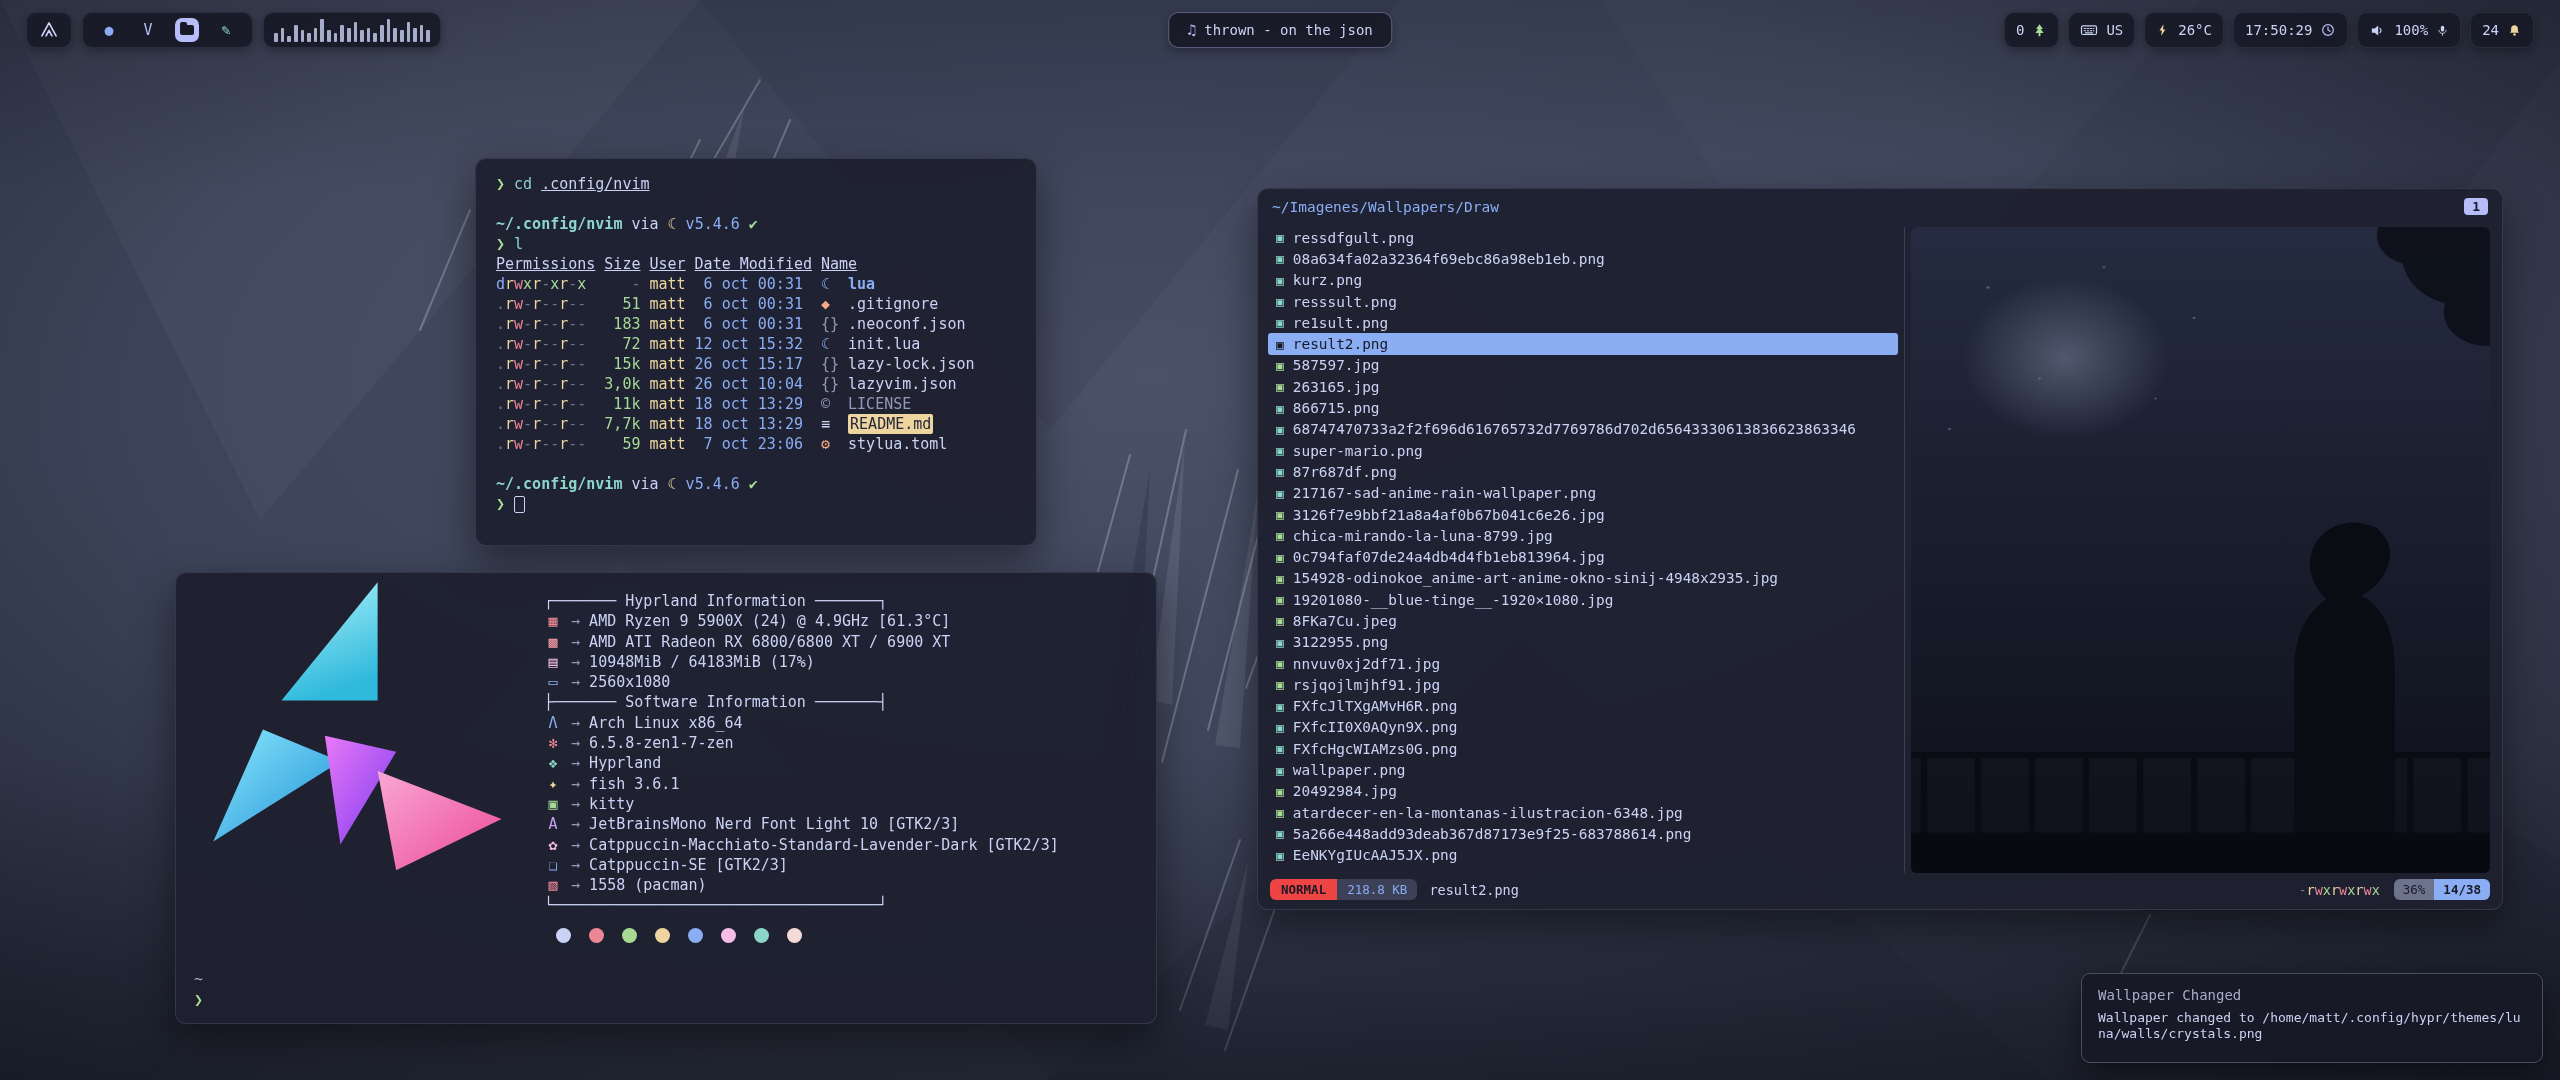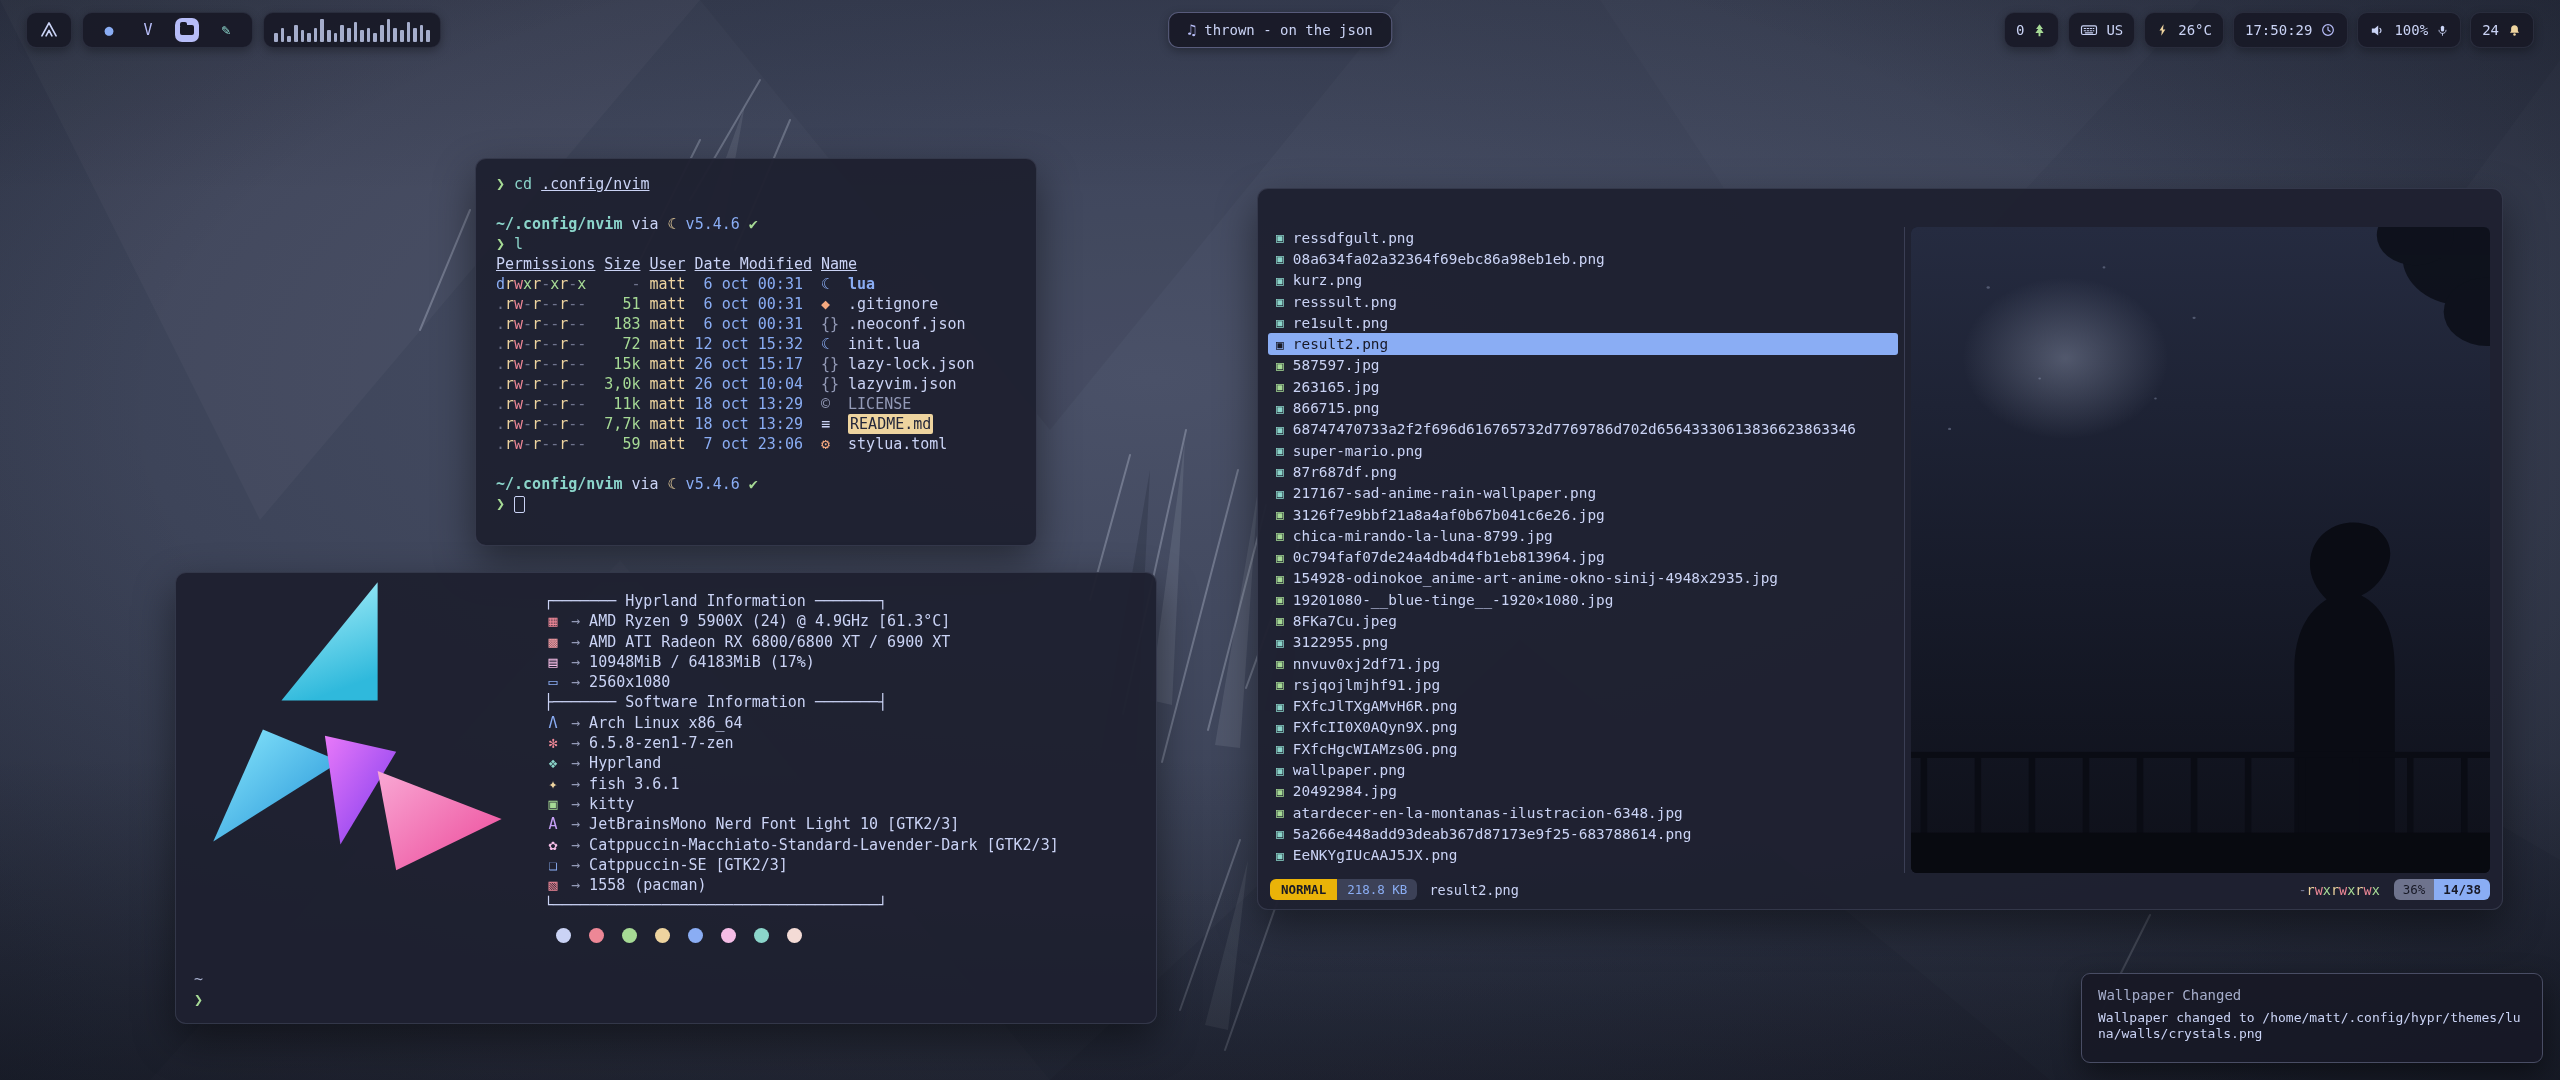--- a/index.html
+++ b/index.html
@@ -77,21 +77,21 @@
   .fm-files{width:630px;flex:none;}
   .filerow{display:flex;align-items:center;gap:9px;height:21.3px;padding:0 8px;border-radius:3px;white-space:pre;cursor:pointer;}
   .filerow .icn{font-size:13px;}
   .flabel{font-size:14.4px;}
   .filerow.sel{background:#8aadf4;color:#181926;}
   .filerow.sel .icn{color:#181926;}
   .fm-sep{width:1px;background:#3b3f55;margin:0 6px;flex:none;}
   .fm-preview{flex:1;border-radius:6px;overflow:hidden;position:relative;background:#10131e;}
   .fm-preview svg{display:block;width:100%;height:100%;}
   .fm-status{position:absolute;left:12px;right:12px;bottom:8px;height:23px;display:flex;align-items:center;font-size:13.5px;}
-  .badge-mode{background:#eab308;color:#181926;font-weight:bold;font-size:12.5px;padding:3px 11px;border-radius:6px 0 0 6px;}
+  .badge-mode{background:#ef4444;color:#181926;font-weight:bold;font-size:12.5px;padding:3px 11px;border-radius:6px 0 0 6px;}
   .badge-size{background:#3c4157;color:#8aadf4;font-size:12.5px;padding:3px 10px;border-radius:0 6px 6px 0;}
   .status-file{margin-left:12px;}
   .fm-status-right{margin-left:auto;display:flex;align-items:center;}
   #status-perms{margin-right:14px;letter-spacing:0;}
   .badge-pct{background:#6e738d;color:#181926;font-size:12.5px;padding:3px 9px;border-radius:6px 0 0 6px;}
   .badge-pos{background:#8aadf4;color:#181926;font-weight:bold;font-size:12.5px;padding:3px 9px;border-radius:0 6px 6px 0;}
   
   .notif{position:absolute;left:2081px;top:973px;width:462px;height:90px;box-sizing:border-box;
          background:rgba(24,25,38,.97);border:1px solid #494d64;border-radius:9px;padding:13px 16px;
          box-shadow:0 10px 28px rgba(0,0,0,.45);z-index:60;}
@@ -376,20 +376,24 @@
         <span class="dot" style="background: rgb(244, 219, 214);"></span>
       </div>
   </div>
   <div class="fetch-prompt">
     <div class="c-sub">~</div>
     <div class="c-green">❯</div>
   </div>
 </section>
 
 <section class="window yazi">
+  <div class="fm-header">
+    <span class="fm-path">~/Imagenes/Wallpapers/Draw</span>
+    <span class="fm-tab">1</span>
+  </div>
   <div class="fm-body">
     <div class="fm-files" id="fm-files">
         <div class="filerow"><span class="icn" style="color: rgb(139, 213, 202);">▣</span><span class="flabel">ressdfgult.png</span></div>
         <div class="filerow"><span class="icn" style="color: rgb(139, 213, 202);">▣</span><span class="flabel">08a634fa02a32364f69ebc86a98eb1eb.png</span></div>
         <div class="filerow"><span class="icn" style="color: rgb(139, 213, 202);">▣</span><span class="flabel">kurz.png</span></div>
         <div class="filerow"><span class="icn" style="color: rgb(139, 213, 202);">▣</span><span class="flabel">resssult.png</span></div>
         <div class="filerow"><span class="icn" style="color: rgb(139, 213, 202);">▣</span><span class="flabel">re1sult.png</span></div>
         <div class="filerow sel"><span class="icn">▣</span><span class="flabel">result2.png</span></div>
         <div class="filerow"><span class="icn" style="color: rgb(166, 218, 149);">▣</span><span class="flabel">587597.jpg</span></div>
         <div class="filerow"><span class="icn" style="color: rgb(166, 218, 149);">▣</span><span class="flabel">263165.jpg</span></div>

